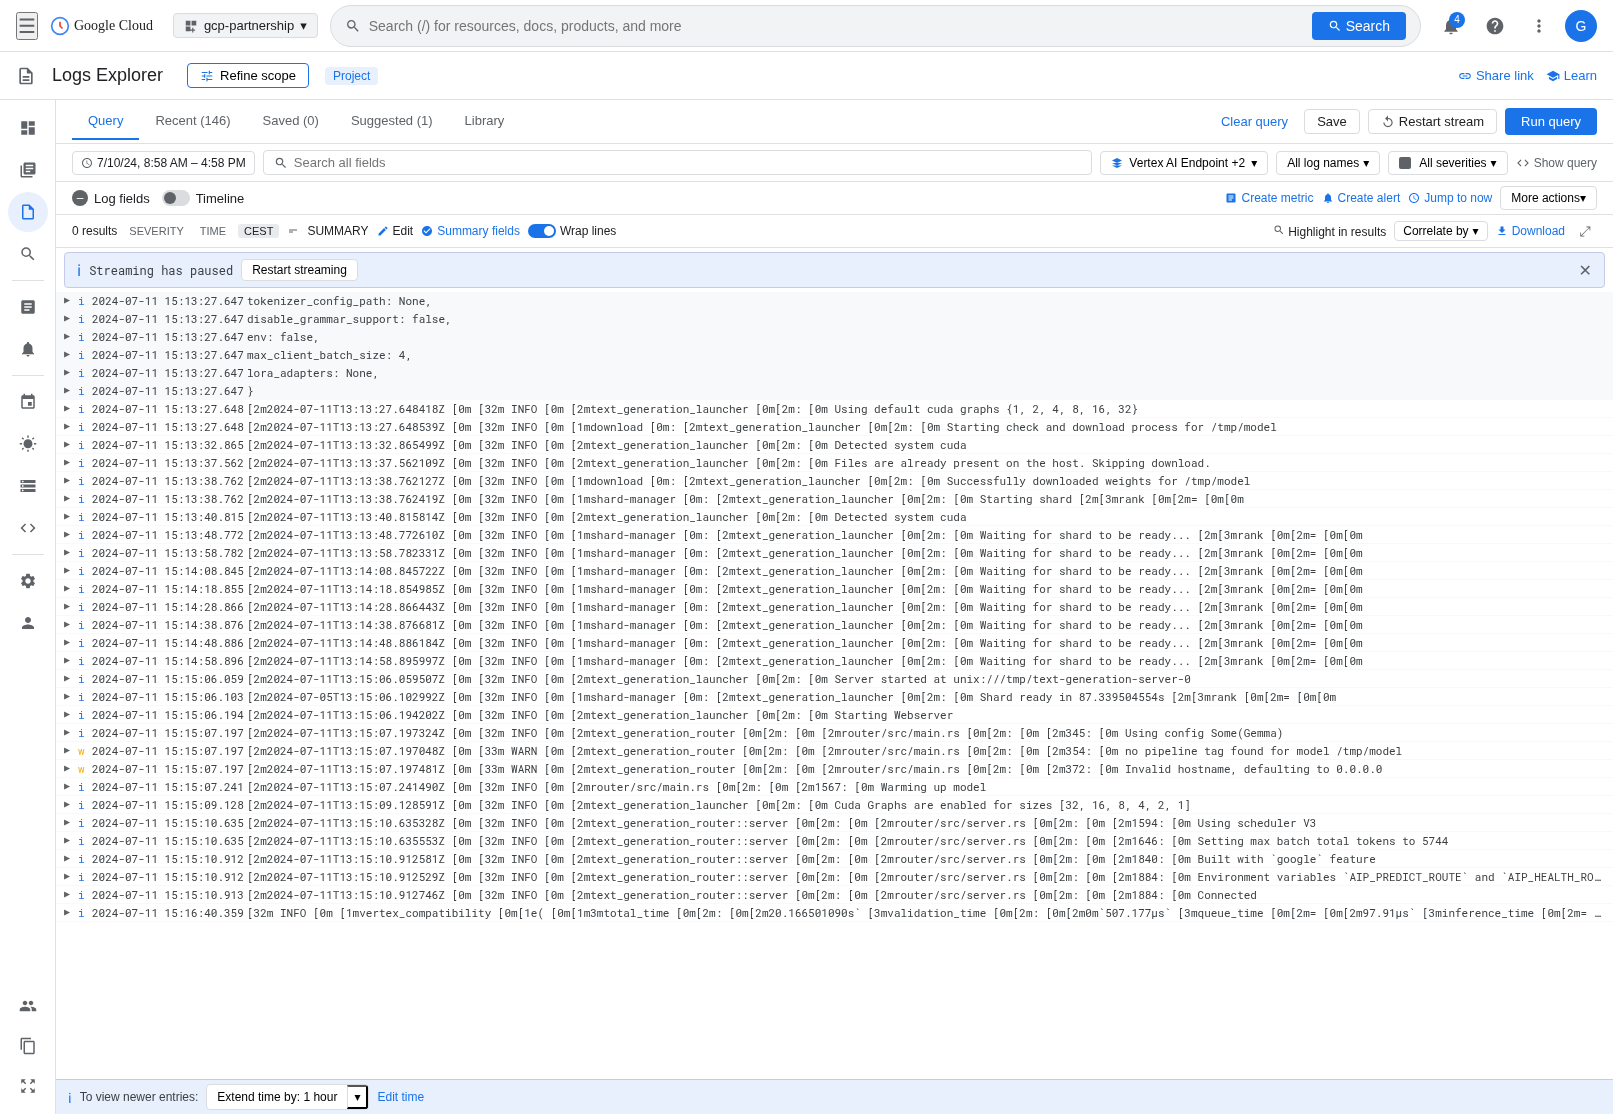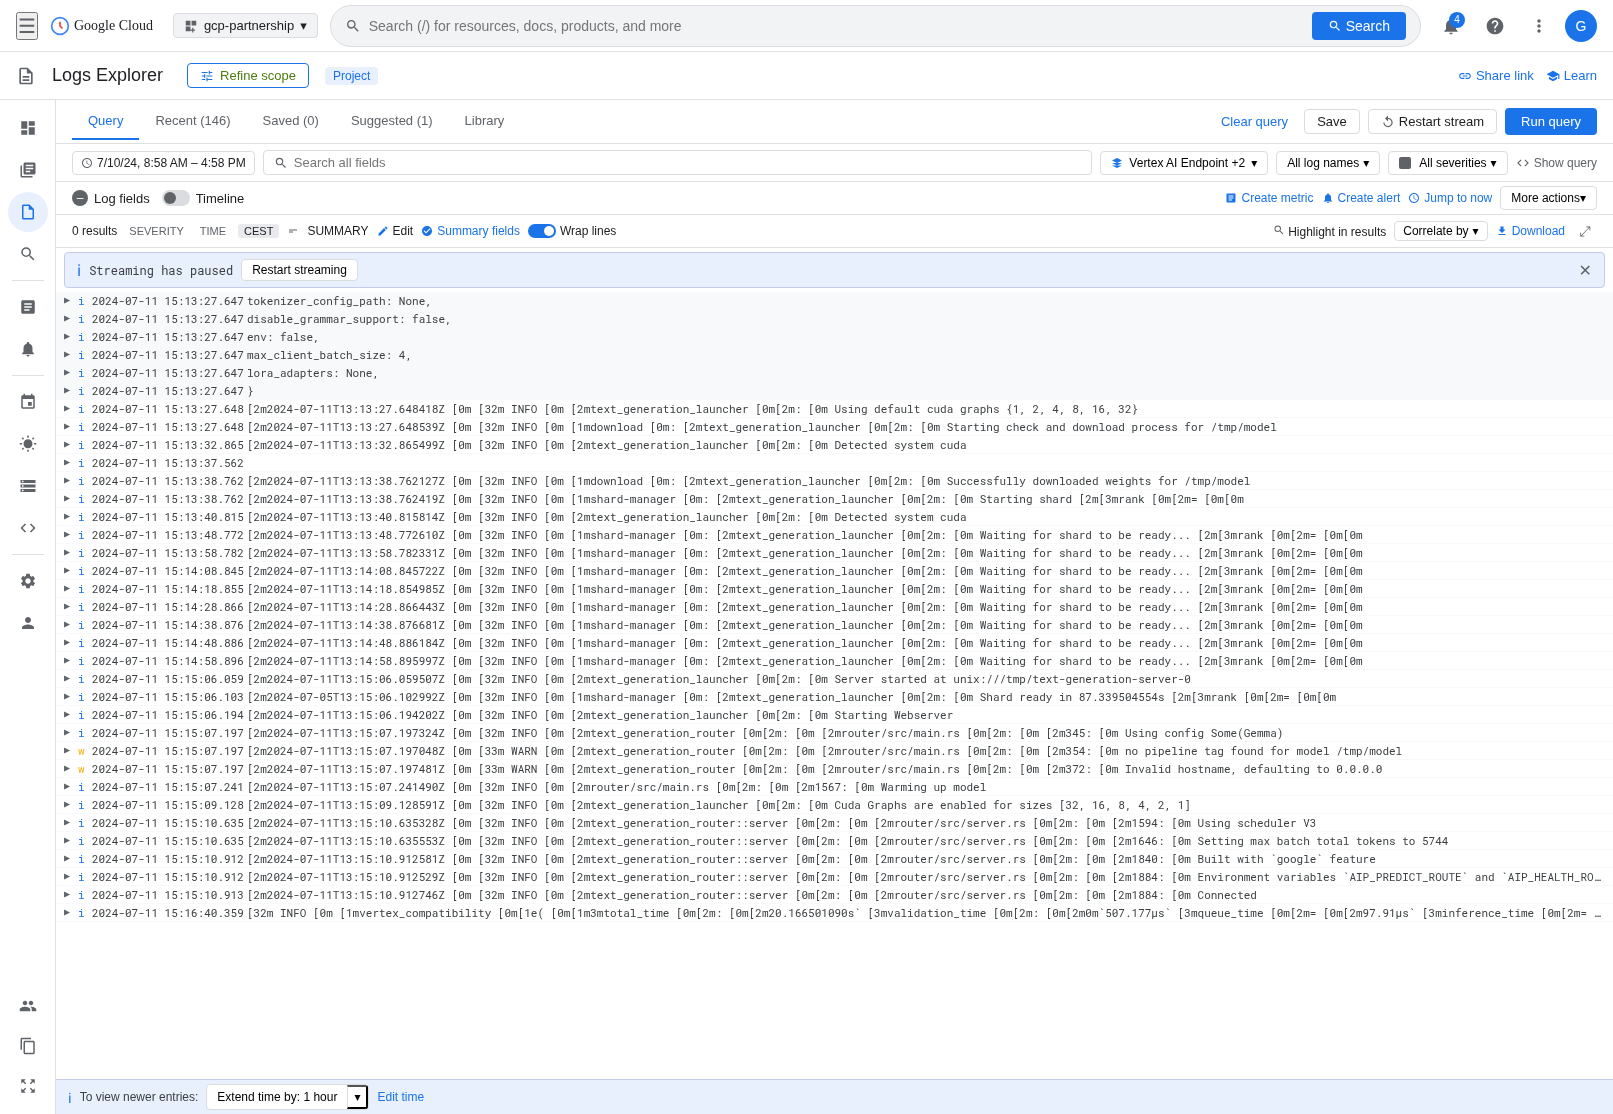--- a/index.html
+++ b/index.html
@@ -44,21 +44,21 @@
     .avatar { width: 32px; height: 32px; border-radius: 50%; background: #1a73e8; display: flex; align-items: center; justify-content: center; color: white; font-size: 14px; cursor: pointer; }
 
     
     .secondary-nav {
       display: flex; align-items: center; background: white;
       padding: 0 16px; height: 48px; border-bottom: 1px solid #e0e0e0;
       gap: 16px;
     }
     .logs-title { font-size: 18px; font-weight: 400; color: #202124; margin-right: 8px; }
     .refine-scope-btn {
-      display: flex; align-items: center; gap: 6px; color: #4d7c0f;
+      display: flex; align-items: center; gap: 6px; color: #000000;
       border: 1px solid #1a73e8; border-radius: 4px; padding: 4px 12px;
       cursor: pointer; font-size: 13px; background: none;
     }
     .project-badge {
       background: #e8f0fe; color: #1a73e8; border-radius: 4px; padding: 2px 8px; font-size: 12px;
     }
     .nav-actions { margin-left: auto; display: flex; align-items: center; gap: 12px; }
     .share-link-btn, .learn-btn {
       display: flex; align-items: center; gap: 4px; color: #1a73e8;
       cursor: pointer; font-size: 13px; background: none; border: none;
@@ -607,20 +607,21 @@
           <div class="log-row">
     <span class="expand-arrow">▶</span>
     <span class="severity-icon" style="color:#1a73e8;">i</span>
     <span class="timestamp">2024-07-11 15:13:32.865</span>
     <span class="log-content">[2m2024-07-11T13:13:32.865499Z [0m [32m INFO [0m [2mtext_generation_launcher [0m[2m: [0m Detected system cuda</span>
   </div>
           <div class="log-row">
     <span class="expand-arrow">▶</span>
     <span class="severity-icon" style="color:#1a73e8;">i</span>
     <span class="timestamp">2024-07-11 15:13:37.562</span>
+    <span class="log-content">[2m2024-07-11T13:13:37.562109Z [0m [32m INFO [0m [2mtext_generation_launcher [0m[2m: [0m Files are already present on the host. Skipping download.</span>
   </div>
           <div class="log-row">
     <span class="expand-arrow">▶</span>
     <span class="severity-icon" style="color:#1a73e8;">i</span>
     <span class="timestamp">2024-07-11 15:13:38.762</span>
     <span class="log-content">[2m2024-07-11T13:13:38.762127Z [0m [32m INFO [0m [1mdownload [0m: [2mtext_generation_launcher [0m[2m: [0m Successfully downloaded weights for /tmp/model</span>
   </div>
           <div class="log-row">
     <span class="expand-arrow">▶</span>
     <span class="severity-icon" style="color:#1a73e8;">i</span>

